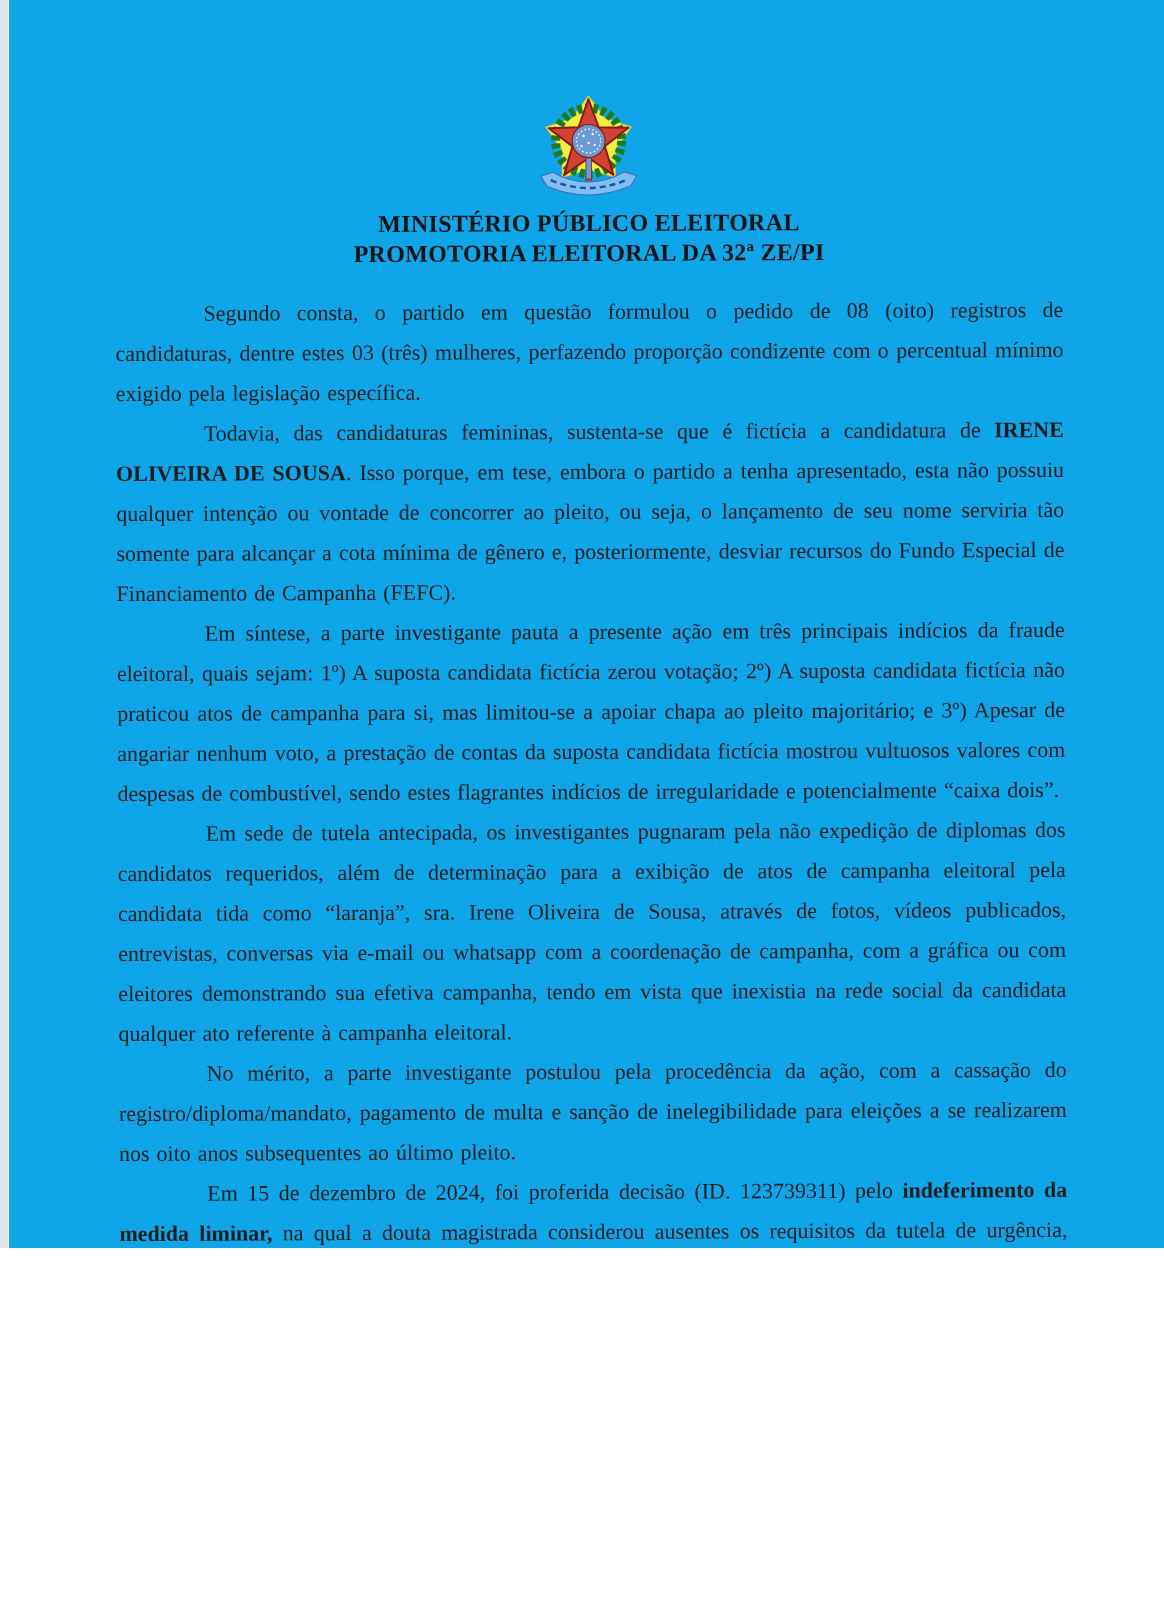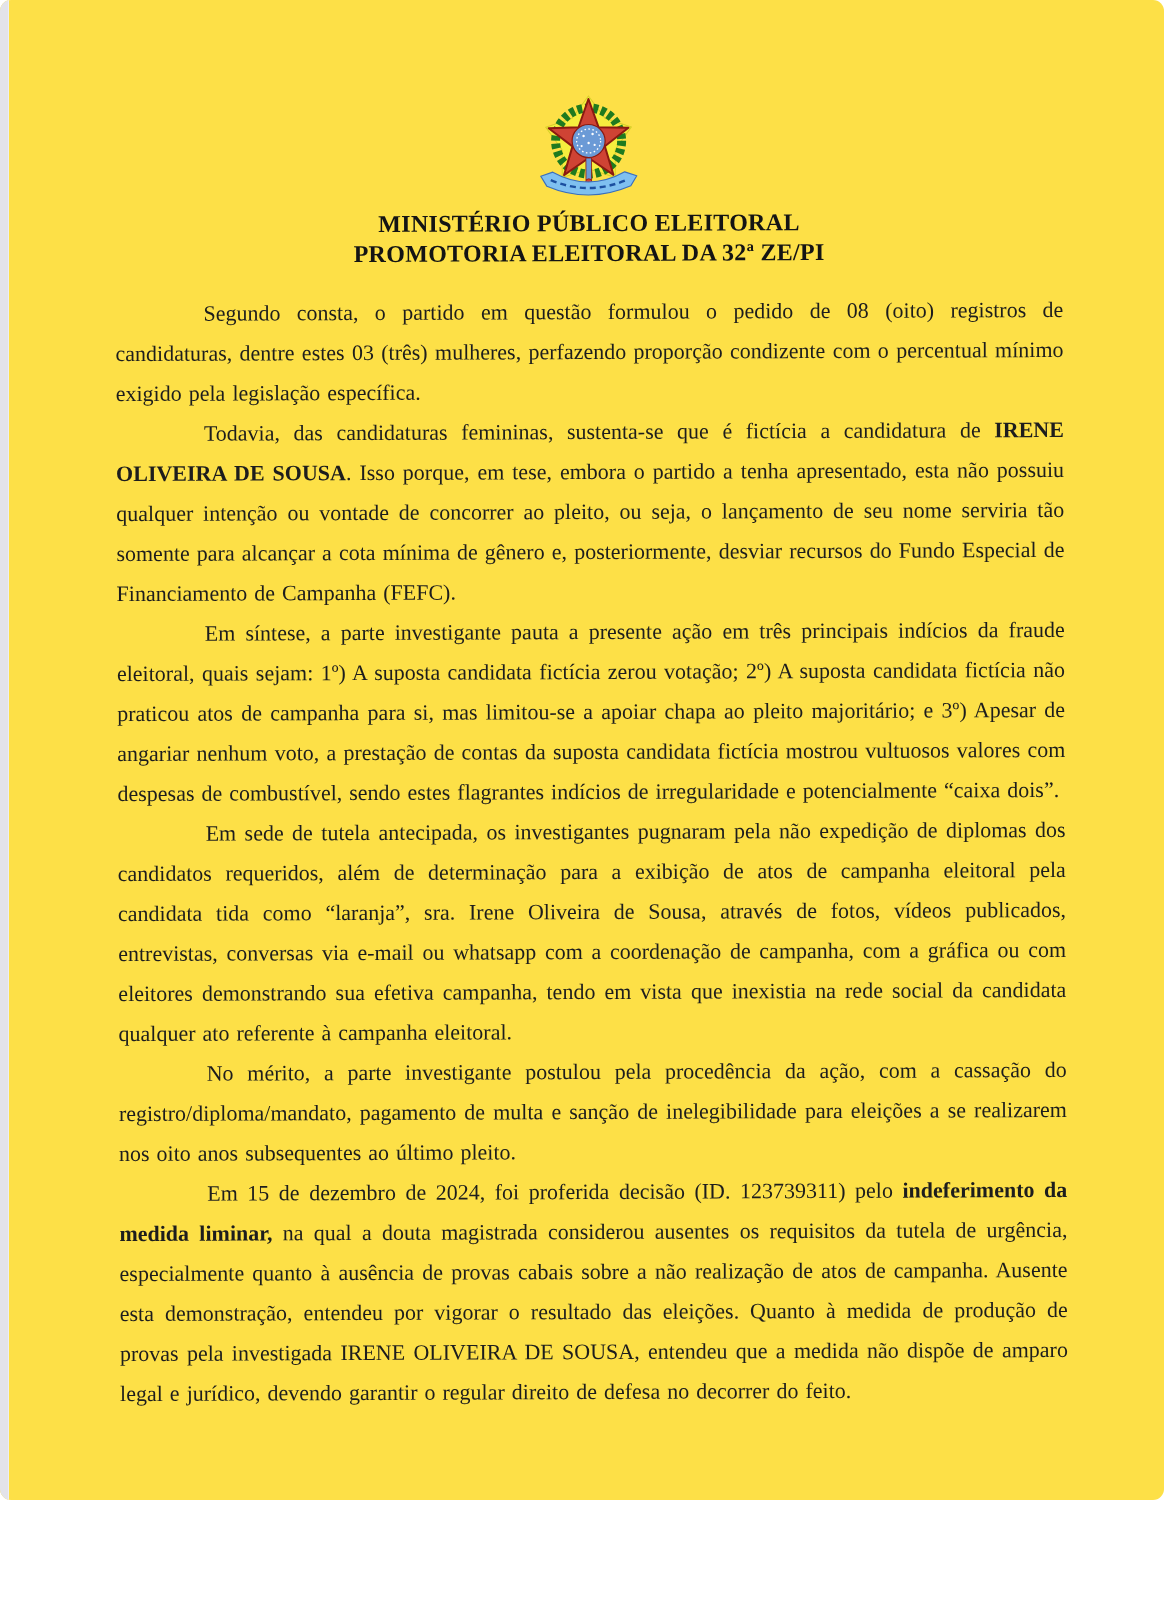--- a/index.html
+++ b/index.html
@@ -3,25 +3,24 @@
 <meta charset="utf-8">
 <style>
   html, body {
     margin: 0;
     padding: 0;
     background: #ffffff;
   }
   .page {
     position: relative;
     width: 1164px;
-    height: 1500px;
-    background: #fde047;
+    height: 1248px;
+    background: #0ea5e9;
     overflow: hidden;
     font-family: "Liberation Serif", serif;
-    border-radius: 11px;
   }
   .edge-strip {
     position: absolute;
     left: 0;
     top: 0;
     width: 8px;
     height: 100%;
     background: #e3e3e9;
     border-right: 1px solid #eeeef2;
   }

